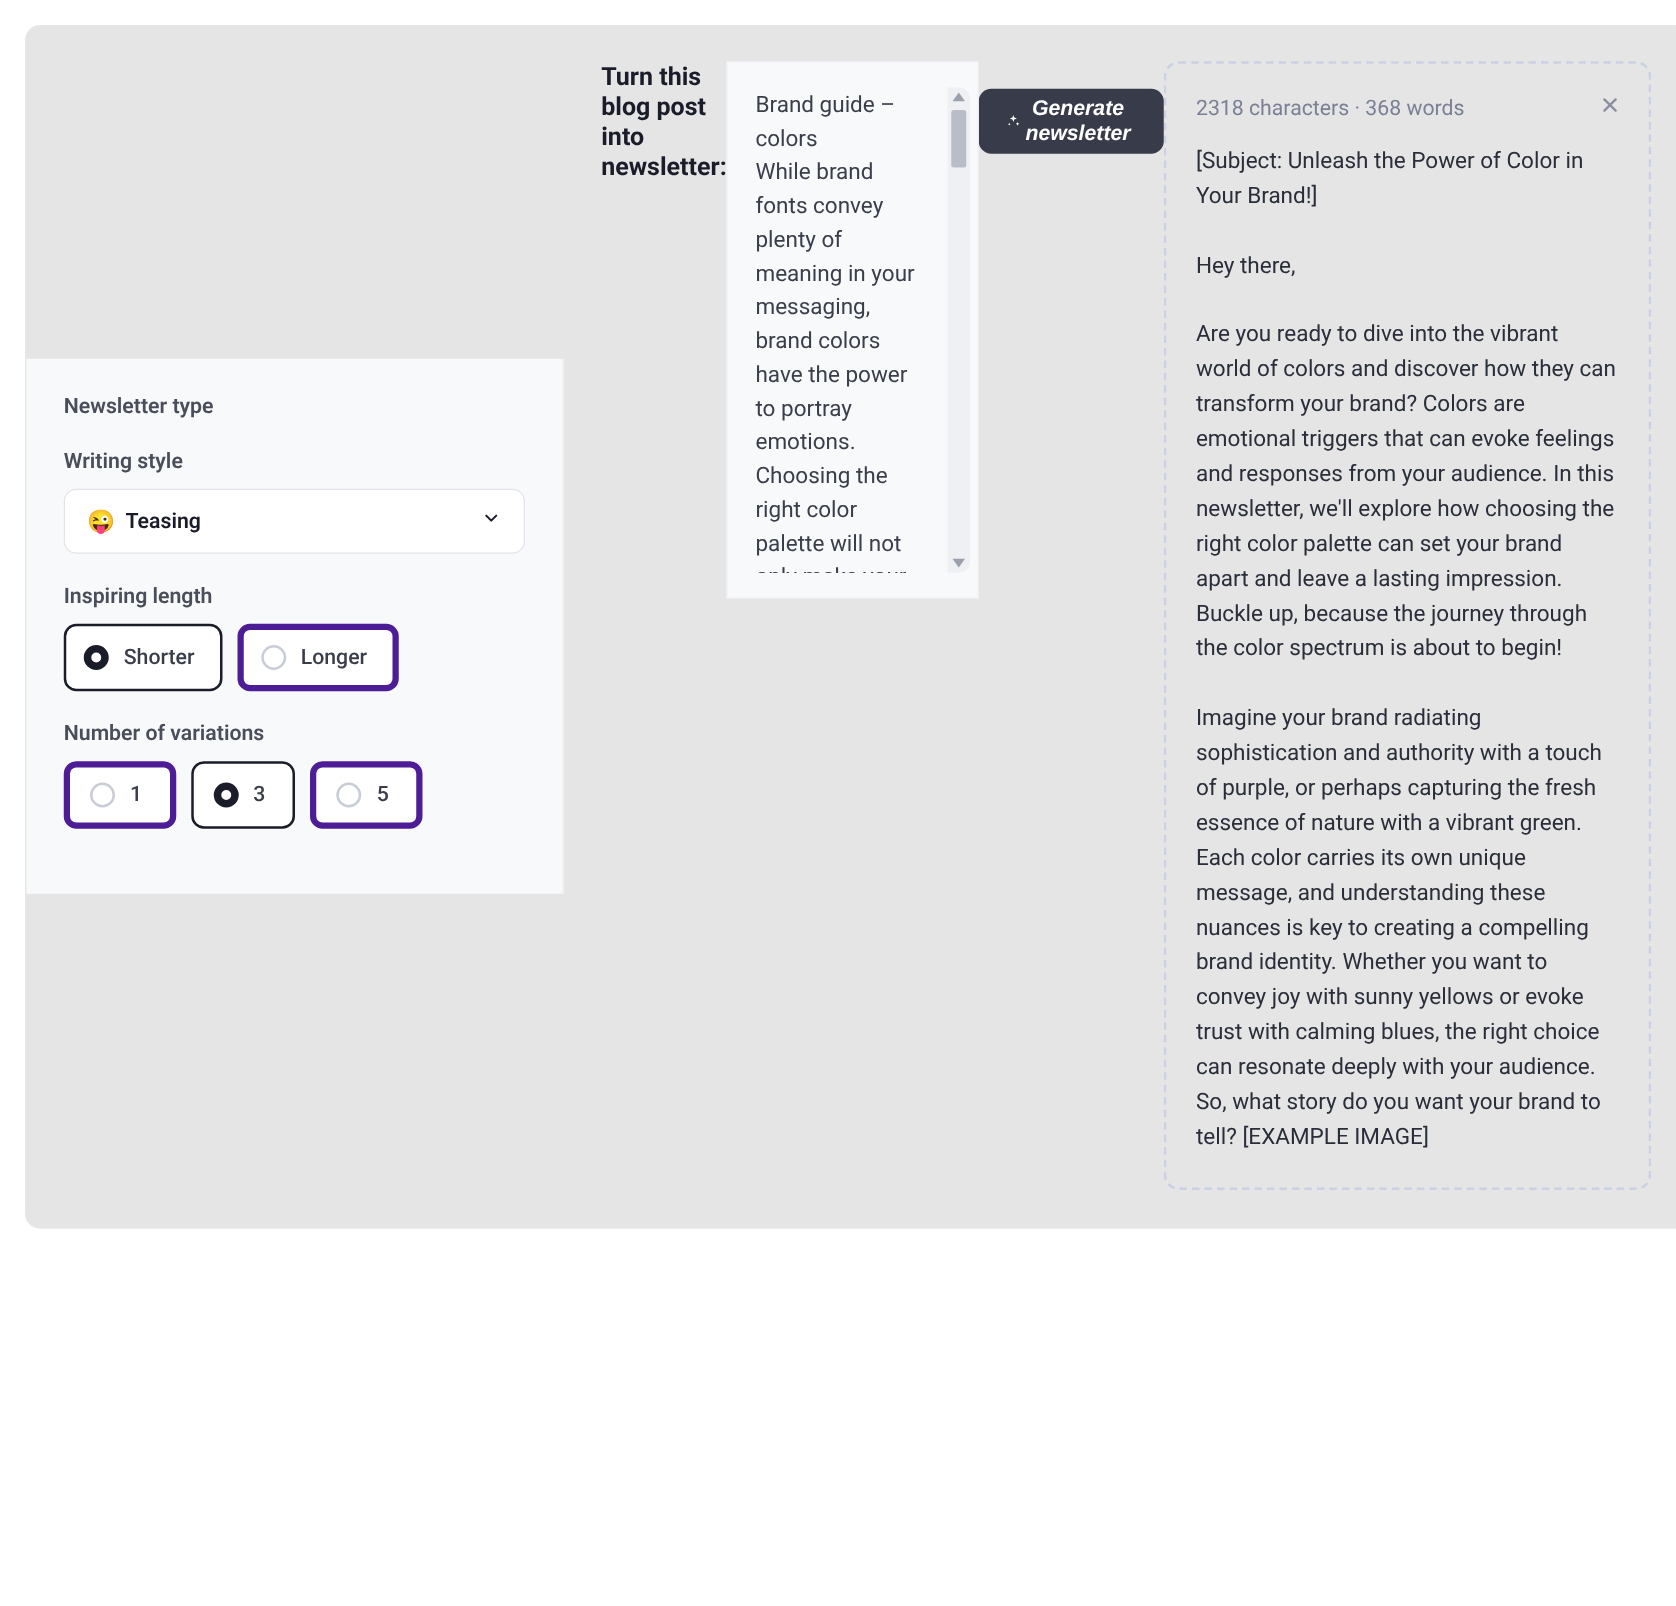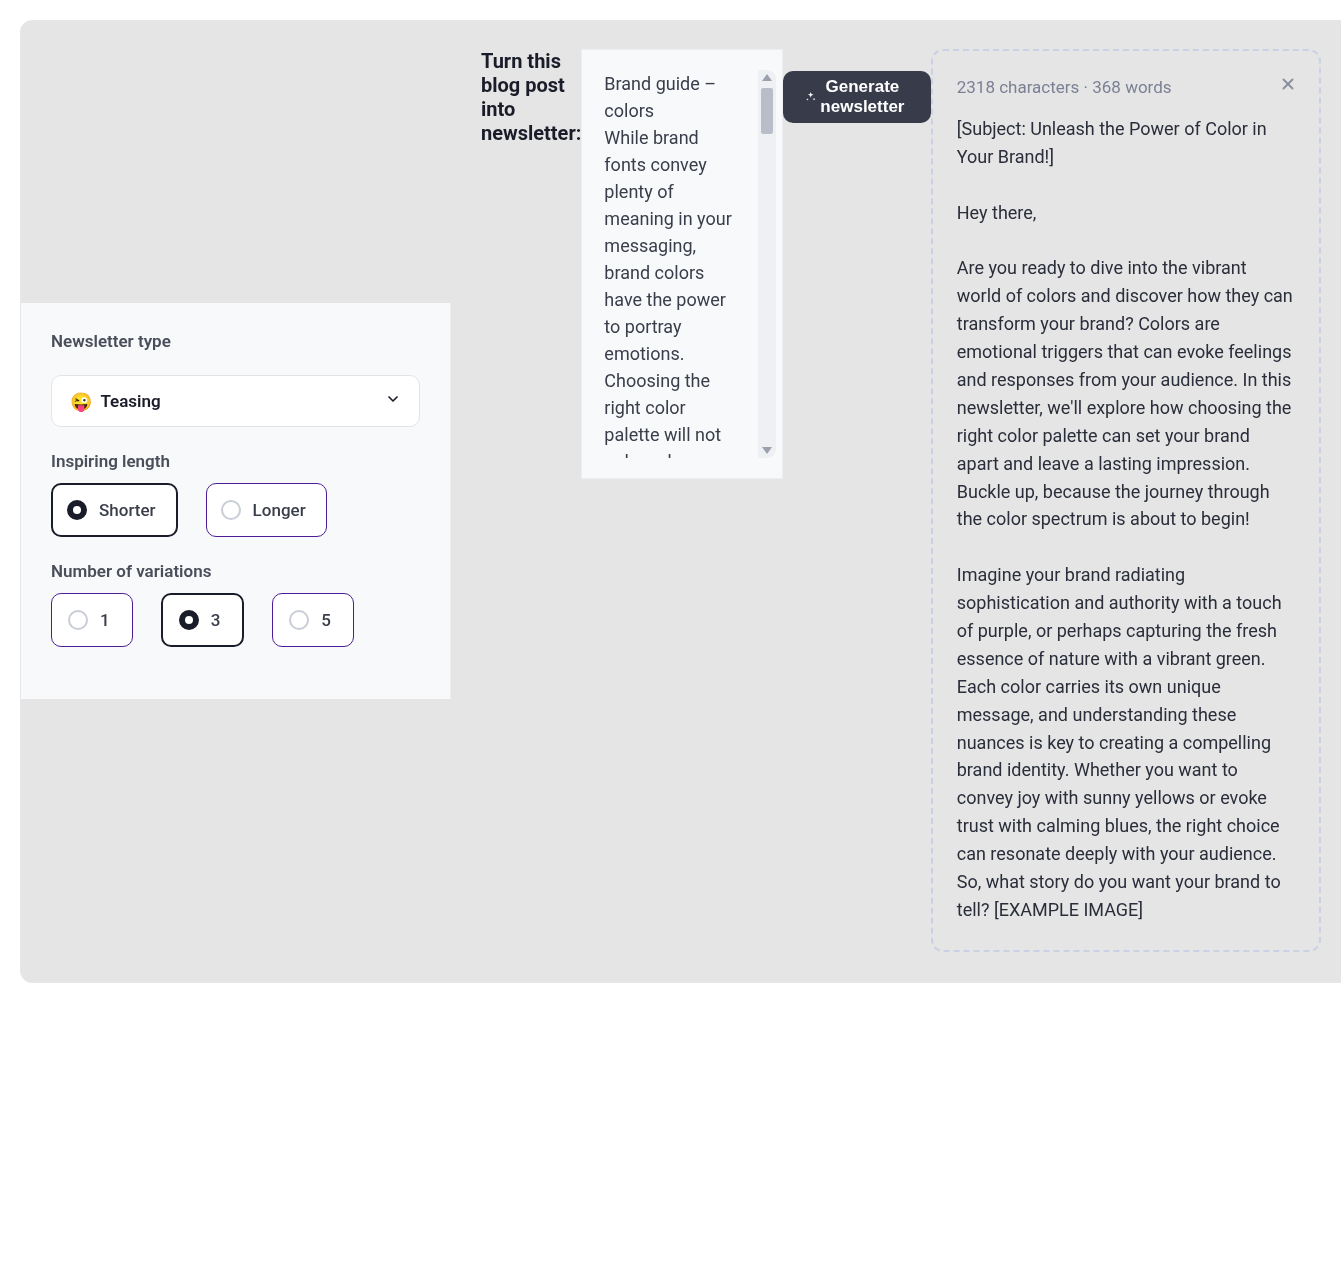--- a/index.html
+++ b/index.html
@@ -47,24 +47,24 @@
     color: #1a1d29;
   }
   .select-box .chevron {
     position: absolute;
     right: 18px;
     top: 50%;
     transform: translateY(-50%);
   }
   .chevron svg { width: 16px; height: 16px; }
   .emoji { margin-right: 8px; font-size: 18px; }
-  .radio-row { display: flex; gap: 28px; }
+  .radio-row { display: flex; gap: 12px; }
   .radio-chip {
     background: #fff;
-    border: 1px solid #4c1d95;
+    border: 5px solid #4c1d95;
     border-radius: 10px;
     height: 54px;
     display: flex;
     align-items: center;
     padding: 0 20px 0 14px;
     cursor: pointer;
     font-size: 17px;
     font-weight: 500;
     color: #3a3e4a;
     gap: 12px;
@@ -160,20 +160,21 @@
     color:#fff;
     border:none;
     border-radius:10px;
     height:52px;
     padding:0 22px;
     font-size:17px;
     font-weight:700;
     display:flex;
     align-items:center;
     cursor:pointer;
+    font-style:italic;
   }
   .sparkle-icon { width:20px; height:20px; }
   .output-card {
     border: 2px dashed #cbd1e4;
     border-radius: 12px;
     padding: 26px 24px;
     position: relative;
   }
   .output-meta {
     font-size: 17px;
@@ -199,20 +200,21 @@
 
 <div class="app-container">
 
   <aside class="sidebar">
 
     <div class="form-group">
       <label class="form-label">Newsletter type</label>
     </div>
 
     <div class="form-group">
+      <label class="form-label">Writing style</label>
       <div class="select-box">
         <span class="emoji">😜</span>
         <span>Teasing</span>
         <span class="chevron">
           <svg viewBox="0 0 24 24" fill="none" stroke="#1a1d29" stroke-width="2.5" stroke-linecap="round" stroke-linejoin="round">
               <polyline points="6 9 12 15 18 9"></polyline>
             </svg>
         </span>
       </div>
     </div>

